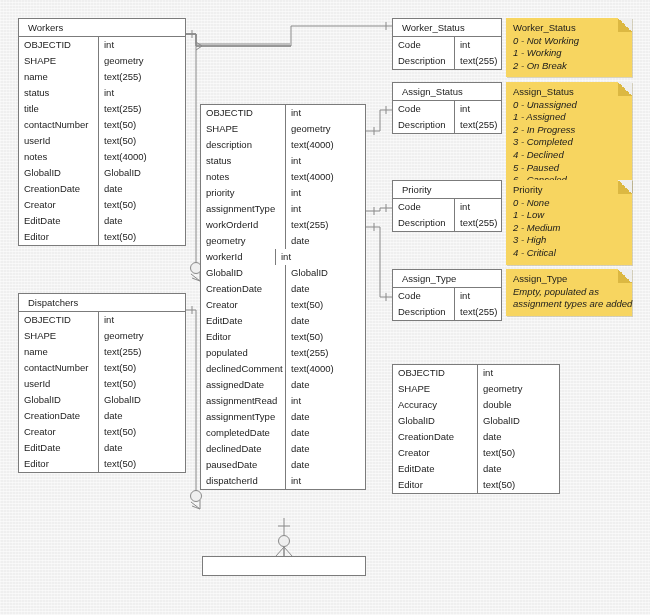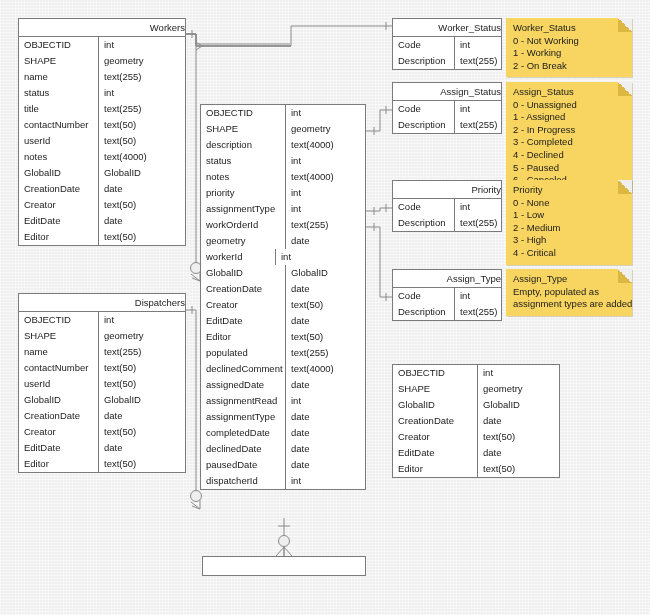--- a/index.html
+++ b/index.html
@@ -34,21 +34,20 @@
   .entity-title {
     height: 18px;
     line-height: 18px;
     padding-left: 9px;
     font-size: 9.5px;
     color: #222222;
     border-bottom: 1px solid #7b7b7b;
     box-sizing: border-box;
     white-space: nowrap;
     overflow: hidden;
-    text-align: right;
   }
   .entity-body {
     position: relative;
   }
   .field-row {
     display: flex;
     height: 16px;
     line-height: 16px;
     box-sizing: border-box;
   }
@@ -88,21 +87,21 @@
   }
   .note .fold {
     position: absolute;
     top: 0;
     right: 0;
     width: 14px;
     height: 14px;
     background: linear-gradient(225deg, #efefef 0 50%, #dcb842 50% 100%);
   }
   .note-title { white-space: nowrap; }
-  .note-line { white-space: nowrap; }
+  .note-line { white-space: nowrap; font-style: italic; }
 
   
   .conn {
     position: absolute;
     z-index: 2;
   }
   .conn svg { display: block; overflow: visible; }
   .conn path, .conn line, .conn circle, .conn polyline {
     stroke: #8a8a8a;
     fill: none;
@@ -451,20 +450,24 @@
 
   <div class="entity" style="left:392px;top:364px;width:168px;">
     <div class="entity-body">
       <div class="field-row">
           <span class="field-name" style="width:85px">OBJECTID</span>
           <span class="field-type">int</span>
         </div>
       <div class="field-row">
           <span class="field-name" style="width:85px">SHAPE</span>
           <span class="field-type">geometry</span>
+        </div>
+      <div class="field-row">
+          <span class="field-name" style="width:85px">Accuracy</span>
+          <span class="field-type">double</span>
         </div>
       <div class="field-row">
           <span class="field-name" style="width:85px">GlobalID</span>
           <span class="field-type">GlobalID</span>
         </div>
       <div class="field-row">
           <span class="field-name" style="width:85px">CreationDate</span>
           <span class="field-type">date</span>
         </div>
       <div class="field-row">

